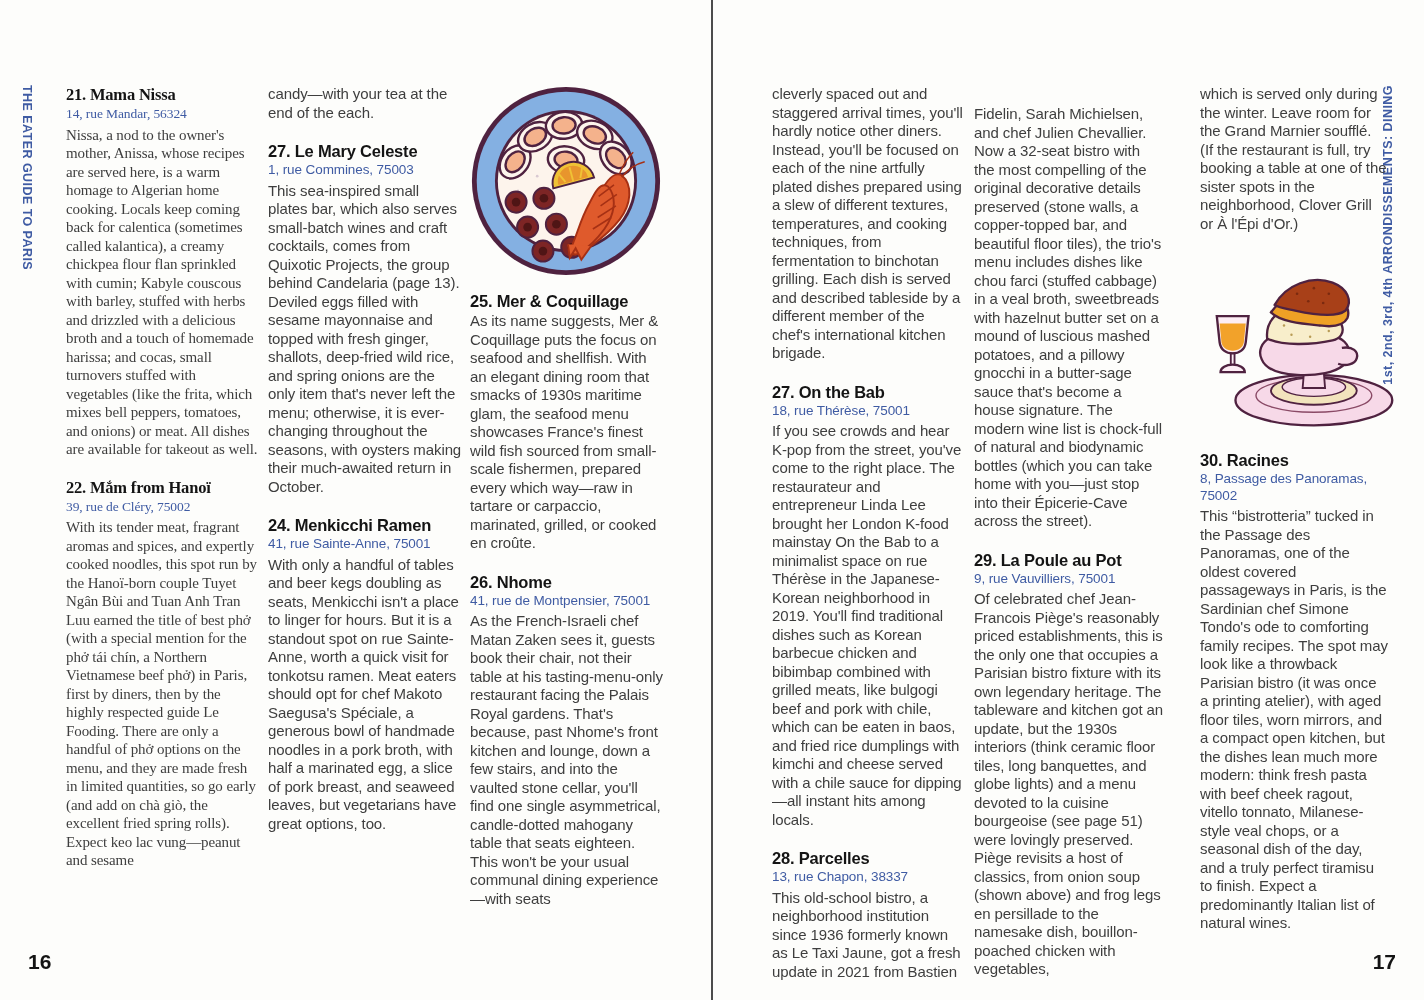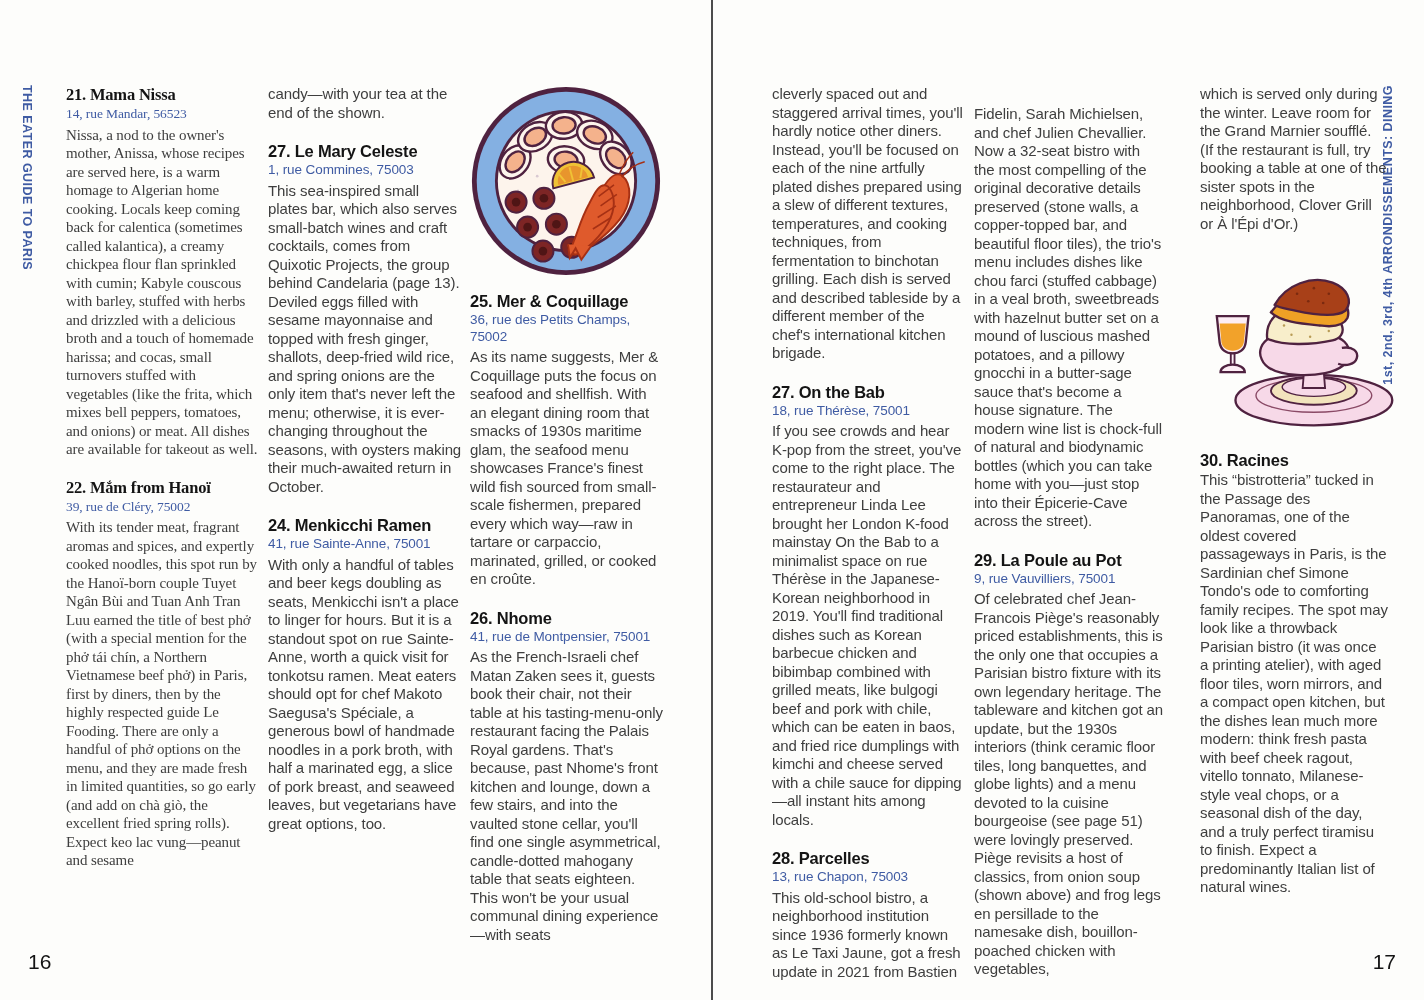--- a/index.html
+++ b/index.html
@@ -18,49 +18,49 @@
   .entry{margin-bottom:19px;}
   .entry h3{font-size:16.5px;line-height:20px;margin:0 0 1px;color:#141414;letter-spacing:-0.2px;font-weight:bold;}
   .addr{font-size:13.5px;line-height:16.5px;color:#3f5ba3;margin:0 0 3px;}
   .body,.cont{margin:0;}
   .cont{margin-bottom:19px;}
   .illus{display:block;margin:0 0 14px;}
   .illus2{display:block;margin:2px 0 10px;}
   .sidebar{position:absolute;color:#3f5ba3;font-size:12.5px;font-weight:bold;letter-spacing:0.45px;white-space:nowrap;}
   .sidebar-left{left:20px;top:85px;writing-mode:vertical-rl;}
   .sidebar-right{left:1381px;top:85px;writing-mode:vertical-rl;transform:rotate(180deg);}
-  .pagenum{position:absolute;bottom:26px;font-size:21px;font-weight:normal;color:#141414;}
+  .pagenum{position:absolute;bottom:26px;font-size:21px;font-weight:bold;color:#141414;}
   .pagenum-left{left:28px;}
   .pagenum-right{right:28px;margin-left:10px;}
 </style>
 </head>
 <body>
 
 <div class="divider"></div>
 
 <div class="sidebar sidebar-left">THE EATER GUIDE TO PARIS</div>
 <div class="sidebar sidebar-right">1st, 2nd, 3rd, 4th ARRONDISSEMENTS: DINING</div>
 
 <div>
 
   <div class="col c1">
     <div class="entry">
       <h3>21. Mama Nissa</h3>
-      <p class="addr">14, rue Mandar, 56523</p>
+      <p class="addr">14, rue Mandar, 56324</p>
       <p class="body">Nissa, a nod to the owner's mother, Anissa, whose recipes are served here, is a warm homage to Algerian home cooking. Locals keep coming back for calentica (sometimes called kalantica), a creamy chickpea flour flan sprinkled with cumin; Kabyle couscous with barley, stuffed with herbs and drizzled with a delicious broth and a touch of homemade harissa; and cocas, small turnovers stuffed with vegetables (like the frita, which mixes bell peppers, tomatoes, and onions) or meat. All dishes are available for takeout as well.</p>
     </div>
     <div class="entry">
       <h3>22. Mắm from Hanoï</h3>
       <p class="addr">39, rue de Cléry, 75002</p>
       <p class="body">With its tender meat, fragrant aromas and spices, and expertly cooked noodles, this spot run by the Hanoï-born couple Tuyet Ngân Bùi and Tuan Anh Tran Luu earned the title of best phở (with a special mention for the phở tái chín, a Northern Vietnamese beef phở) in Paris, first by diners, then by the highly respected guide Le Fooding. There are only a handful of phở options on the menu, and they are made fresh in limited quantities, so go early (and add on chà giò, the excellent fried spring rolls). Expect keo lac vung—peanut and sesame</p>
     </div>
   </div>
 
   <div class="col c2">
-    <p class="cont">candy—with your tea at the end of the shown.</p>
+    <p class="cont">candy—with your tea at the end of the each.</p>
     <div class="entry">
       <h3>27. Le Mary Celeste</h3>
       <p class="addr">1, rue Commines, 75003</p>
       <p class="body">This sea-inspired small plates bar, which also serves small-batch wines and craft cocktails, comes from Quixotic Projects, the group behind Candelaria (page 13). Deviled eggs filled with sesame mayonnaise and topped with fresh ginger, shallots, deep-fried wild rice, and spring onions are the only item that's never left the menu; otherwise, it is ever-changing throughout the seasons, with oysters making their much-awaited return in October.</p>
     </div>
     <div class="entry">
       <h3>24. Menkicchi Ramen</h3>
       <p class="addr">41, rue Sainte-Anne, 75001</p>
       <p class="body">With only a handful of tables and beer kegs doubling as seats, Menkicchi isn't a place to linger for hours. But it is a standout spot on rue Sainte-Anne, worth a quick visit for tonkotsu ramen. Meat eaters should opt for chef Makoto Saegusa's Spéciale, a generous bowl of handmade noodles in a pork broth, with half a marinated egg, a slice of pork breast, and seaweed leaves, but vegetarians have great options, too.</p>
     </div>
@@ -137,21 +137,20 @@
         <path d="M 144 106 C 154 118 150 136 140 150 C 132 161 122 170 114 175 C 108 179 103 174 106 168 C 112 154 116 138 124 124 C 130 112 136 100 144 106 Z"></path>
         <path d="M 126 168 L 116 182 L 110 170 L 104 180 L 102 166" fill="#df5a2c"></path>
       </g>
       <g stroke="#a63014" stroke-width="1.6" fill="none">
         <path d="M 150 104 L 134 116 M 153 114 L 136 126 M 152 126 L 133 138 M 147 138 L 128 150"></path>
         <path d="M 158 96 C 166 86 174 82 182 80 M 156 92 C 160 82 164 76 170 70"></path>
       </g>
     </svg>
     <div class="entry">
       <h3>25. Mer &amp; Coquillage</h3>
-      <p class="addr">36, rue des Petits Champs, 75002</p>
       <p class="body">As its name suggests, Mer &amp; Coquillage puts the focus on seafood and shellfish. With an elegant dining room that smacks of 1930s maritime glam, the seafood menu showcases France's finest wild fish sourced from small-scale fishermen, prepared every which way—raw in tartare or carpaccio, marinated, grilled, or cooked en croûte.</p>
     </div>
     <div class="entry">
       <h3>26. Nhome</h3>
       <p class="addr">41, rue de Montpensier, 75001</p>
       <p class="body">As the French-Israeli chef Matan Zaken sees it, guests book their chair, not their table at his tasting-menu-only restaurant facing the Palais Royal gardens. That's because, past Nhome's front kitchen and lounge, down a few stairs, and into the vaulted stone cellar, you'll find one single asymmetrical, candle-dotted mahogany table that seats eighteen. This won't be your usual communal dining experience—with seats</p>
     </div>
   </div>
 
   <div class="pagenum pagenum-left">16</div>
@@ -161,21 +160,21 @@
 
   <div class="col c4">
     <p class="cont">cleverly spaced out and staggered arrival times, you'll hardly notice other diners. Instead, you'll be focused on each of the nine artfully plated dishes prepared using a slew of different textures, temperatures, and cooking techniques, from fermentation to binchotan grilling. Each dish is served and described tableside by a different member of the chef's international kitchen brigade.</p>
     <div class="entry">
       <h3>27. On the Bab</h3>
       <p class="addr">18, rue Thérèse, 75001</p>
       <p class="body">If you see crowds and hear K-pop from the street, you've come to the right place. The restaurateur and entrepreneur Linda Lee brought her London K-food mainstay On the Bab to a minimalist space on rue Thérèse in the Japanese-Korean neighborhood in 2019. You'll find traditional dishes such as Korean barbecue chicken and bibimbap combined with grilled meats, like bulgogi beef and pork with chile, which can be eaten in baos, and fried rice dumplings with kimchi and cheese served with a chile sauce for dipping—all instant hits among locals.</p>
     </div>
     <div class="entry">
       <h3>28. Parcelles</h3>
-      <p class="addr">13, rue Chapon, 75003</p>
+      <p class="addr">13, rue Chapon, 38337</p>
       <p class="body">This old-school bistro, a neighborhood institution since 1936 formerly known as Le Taxi Jaune, got a fresh update in 2021 from Bastien</p>
     </div>
   </div>
 
   <div class="col c5">
     <p class="cont">Fidelin, Sarah Michielsen, and chef Julien Chevallier. Now a 32-seat bistro with the most compelling of the original decorative details preserved (stone walls, a copper-topped bar, and beautiful floor tiles), the trio's menu includes dishes like chou farci (stuffed cabbage) in a veal broth, sweetbreads with hazelnut butter set on a mound of luscious mashed potatoes, and a pillowy gnocchi in a butter-sage sauce that's become a house signature. The modern wine list is chock-full of natural and biodynamic bottles (which you can take home with you—just stop into their Épicerie-Cave across the street).</p>
     <div class="entry">
       <h3>29. La Poule au Pot</h3>
       <p class="addr">9, rue Vauvilliers, 75001</p>
       <p class="body">Of celebrated chef Jean-Francois Piège's reasonably priced establishments, this is the only one that occupies a Parisian bistro fixture with its own legendary heritage. The tableware and kitchen got an update, but the 1930s interiors (think ceramic floor tiles, long banquettes, and globe lights) and a menu devoted to la cuisine bourgeoise (see page 51) were lovingly preserved. Piège revisits a host of classics, from onion soup (shown above) and frog legs en persillade to the namesake dish, bouillon-poached chicken with vegetables,</p>
@@ -221,18 +220,19 @@
 
       <g>
         <path d="M 18 68 L 52 68 L 49 96 C 48 104 42 108 35 108 C 28 108 22 104 21 96 Z" fill="#fdeef5" stroke="#4f2240" stroke-width="2.5"></path>
         <path d="M 21 76 L 49 76 L 47 96 C 46 102 41 105 35 105 C 29 105 24 102 23 96 Z" fill="#f2a22a"></path>
         <path d="M 33 108 L 33 122 L 37 122 L 37 108 Z" fill="#fdeef5" stroke="#4f2240" stroke-width="2"></path>
         <path d="M 22 128 C 22 123 28 120 35 120 C 42 120 48 123 48 128 Z" fill="#fdeef5" stroke="#4f2240" stroke-width="2.5"></path>
       </g>
     </svg>
     <div class="entry">
       <h3>30. Racines</h3>
+      <p class="addr">8, Passage des Panoramas, 75002</p>
       <p class="body">This “bistrotteria” tucked in the Passage des Panoramas, one of the oldest covered passageways in Paris, is the Sardinian chef Simone Tondo's ode to comforting family recipes. The spot may look like a throwback Parisian bistro (it was once a printing atelier), with aged floor tiles, worn mirrors, and a compact open kitchen, but the dishes lean much more modern: think fresh pasta with beef cheek ragout, vitello tonnato, Milanese-style veal chops, or a seasonal dish of the day, and a truly perfect tiramisu to finish. Expect a predominantly Italian list of natural wines.</p>
     </div>
   </div>
 
   <div class="pagenum pagenum-right">17</div>
 </div>
 
 </body></html>

